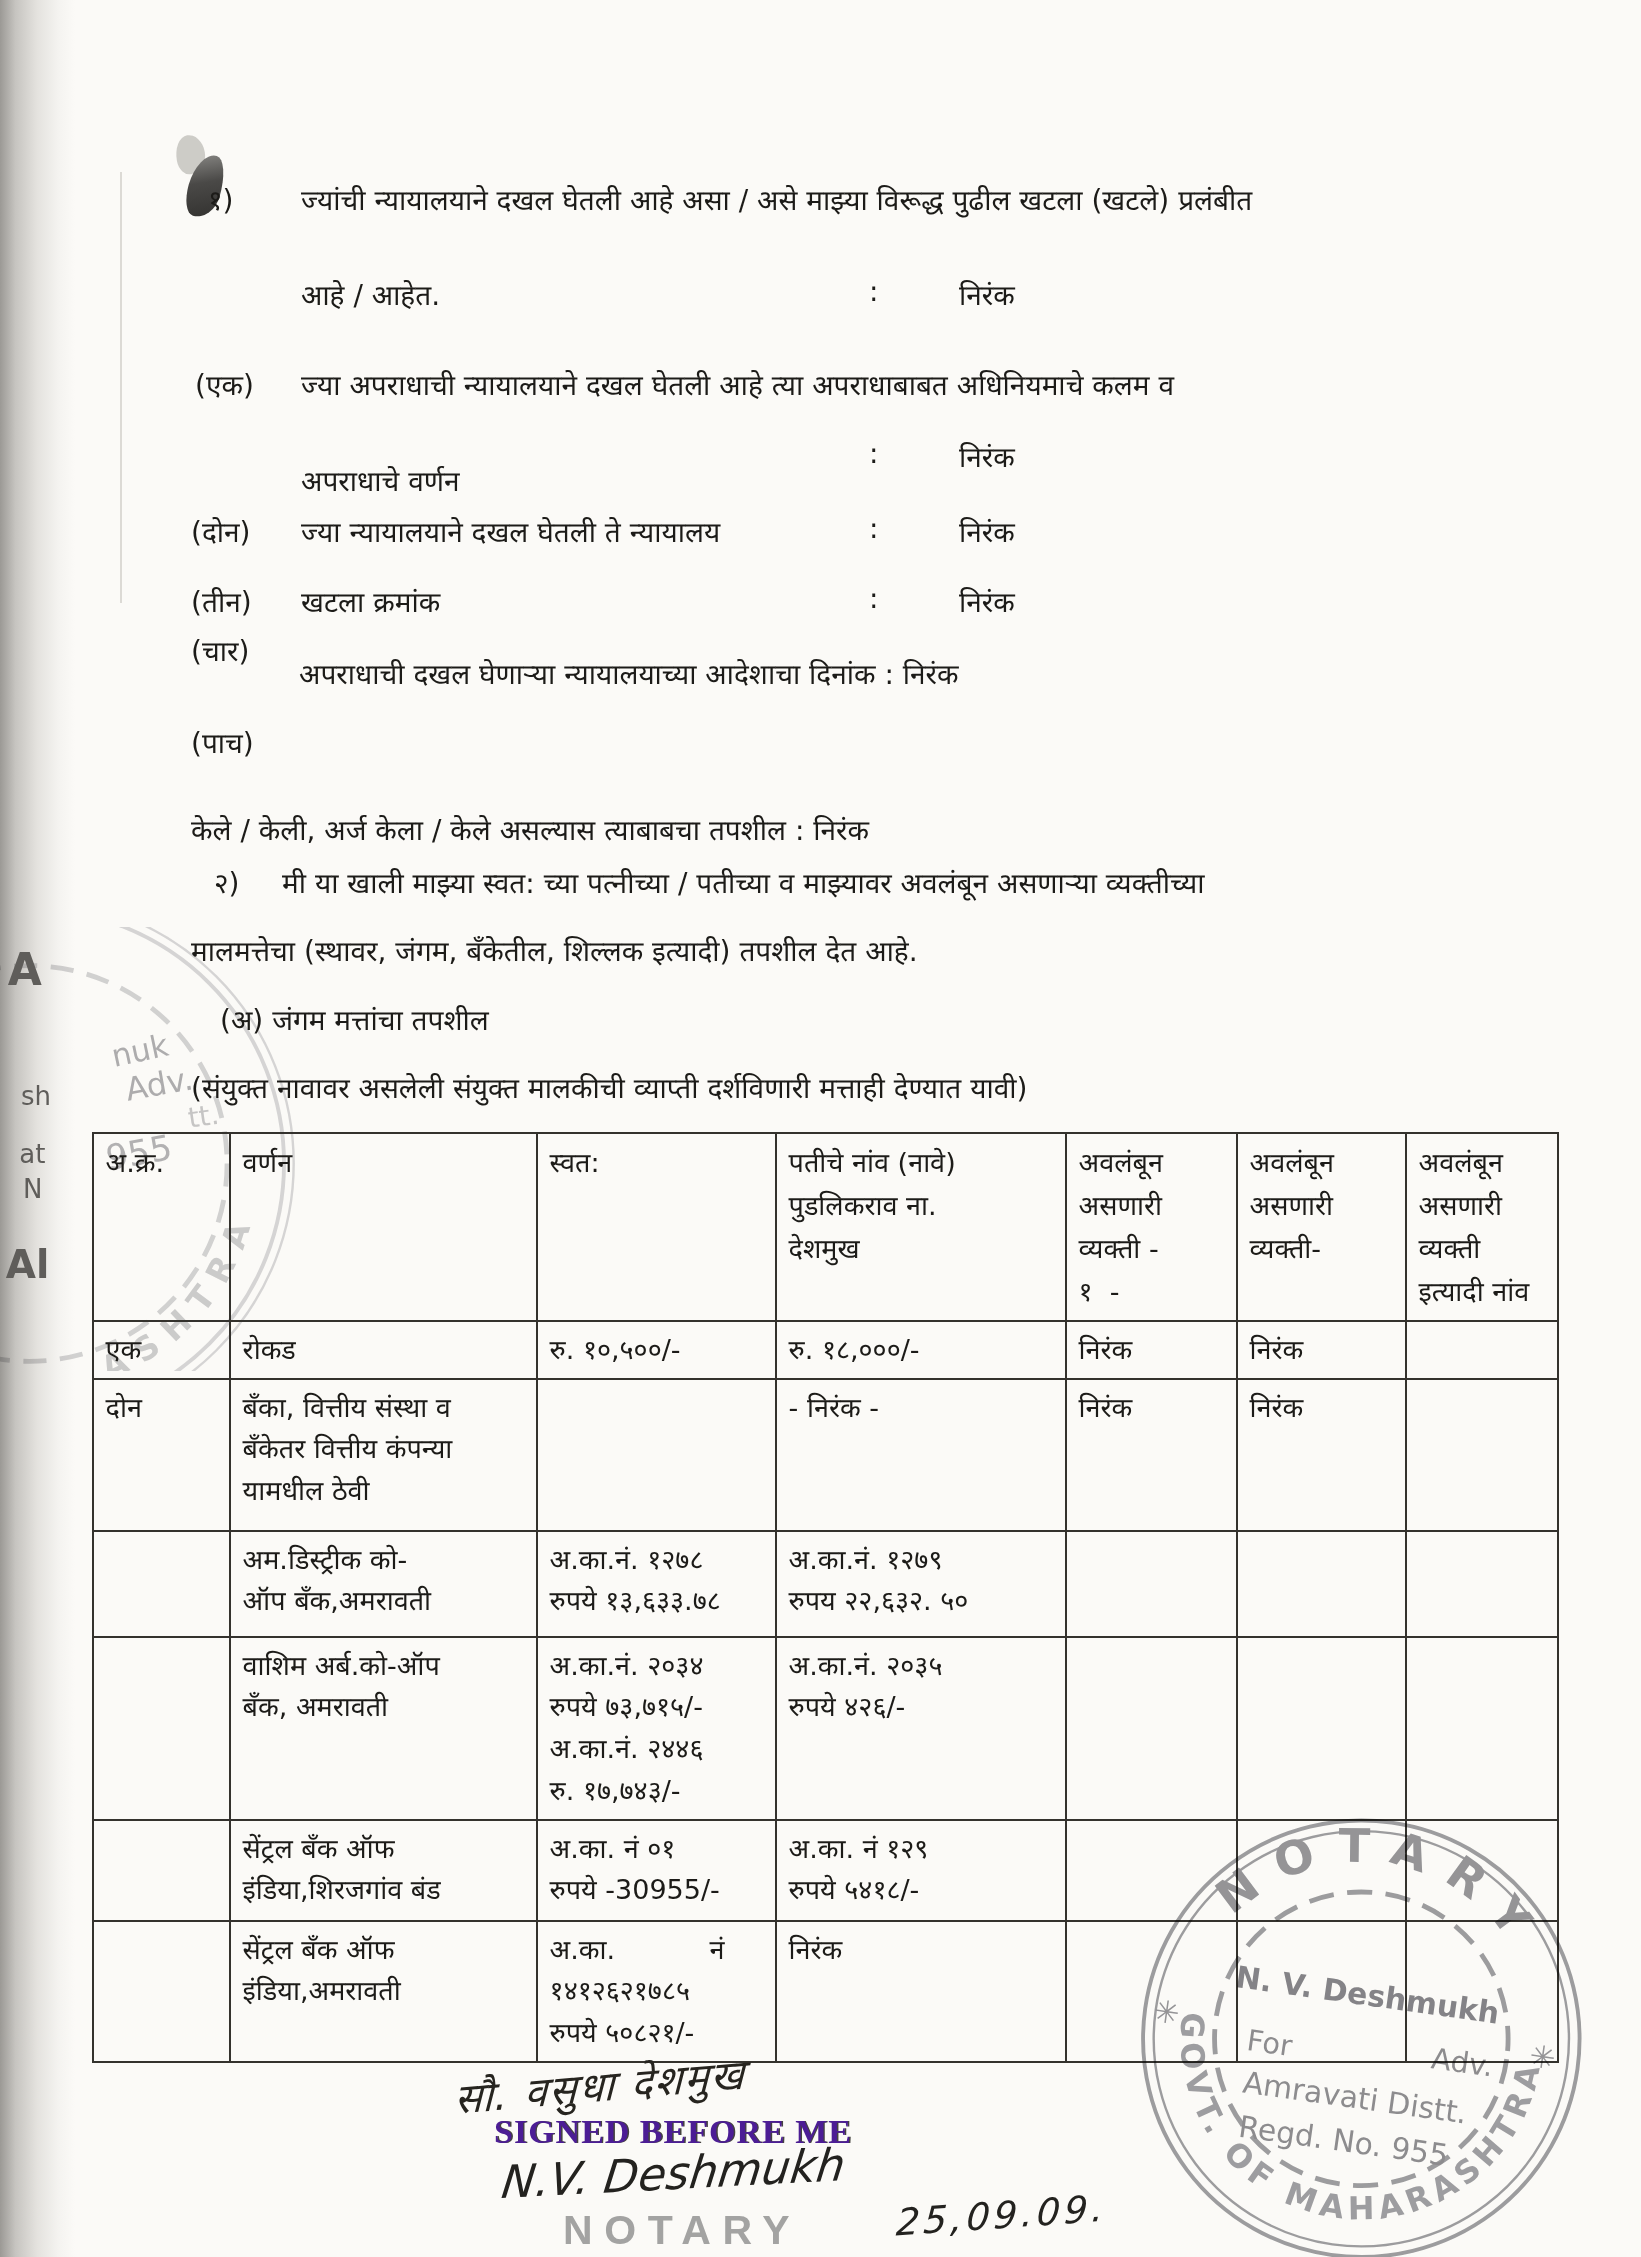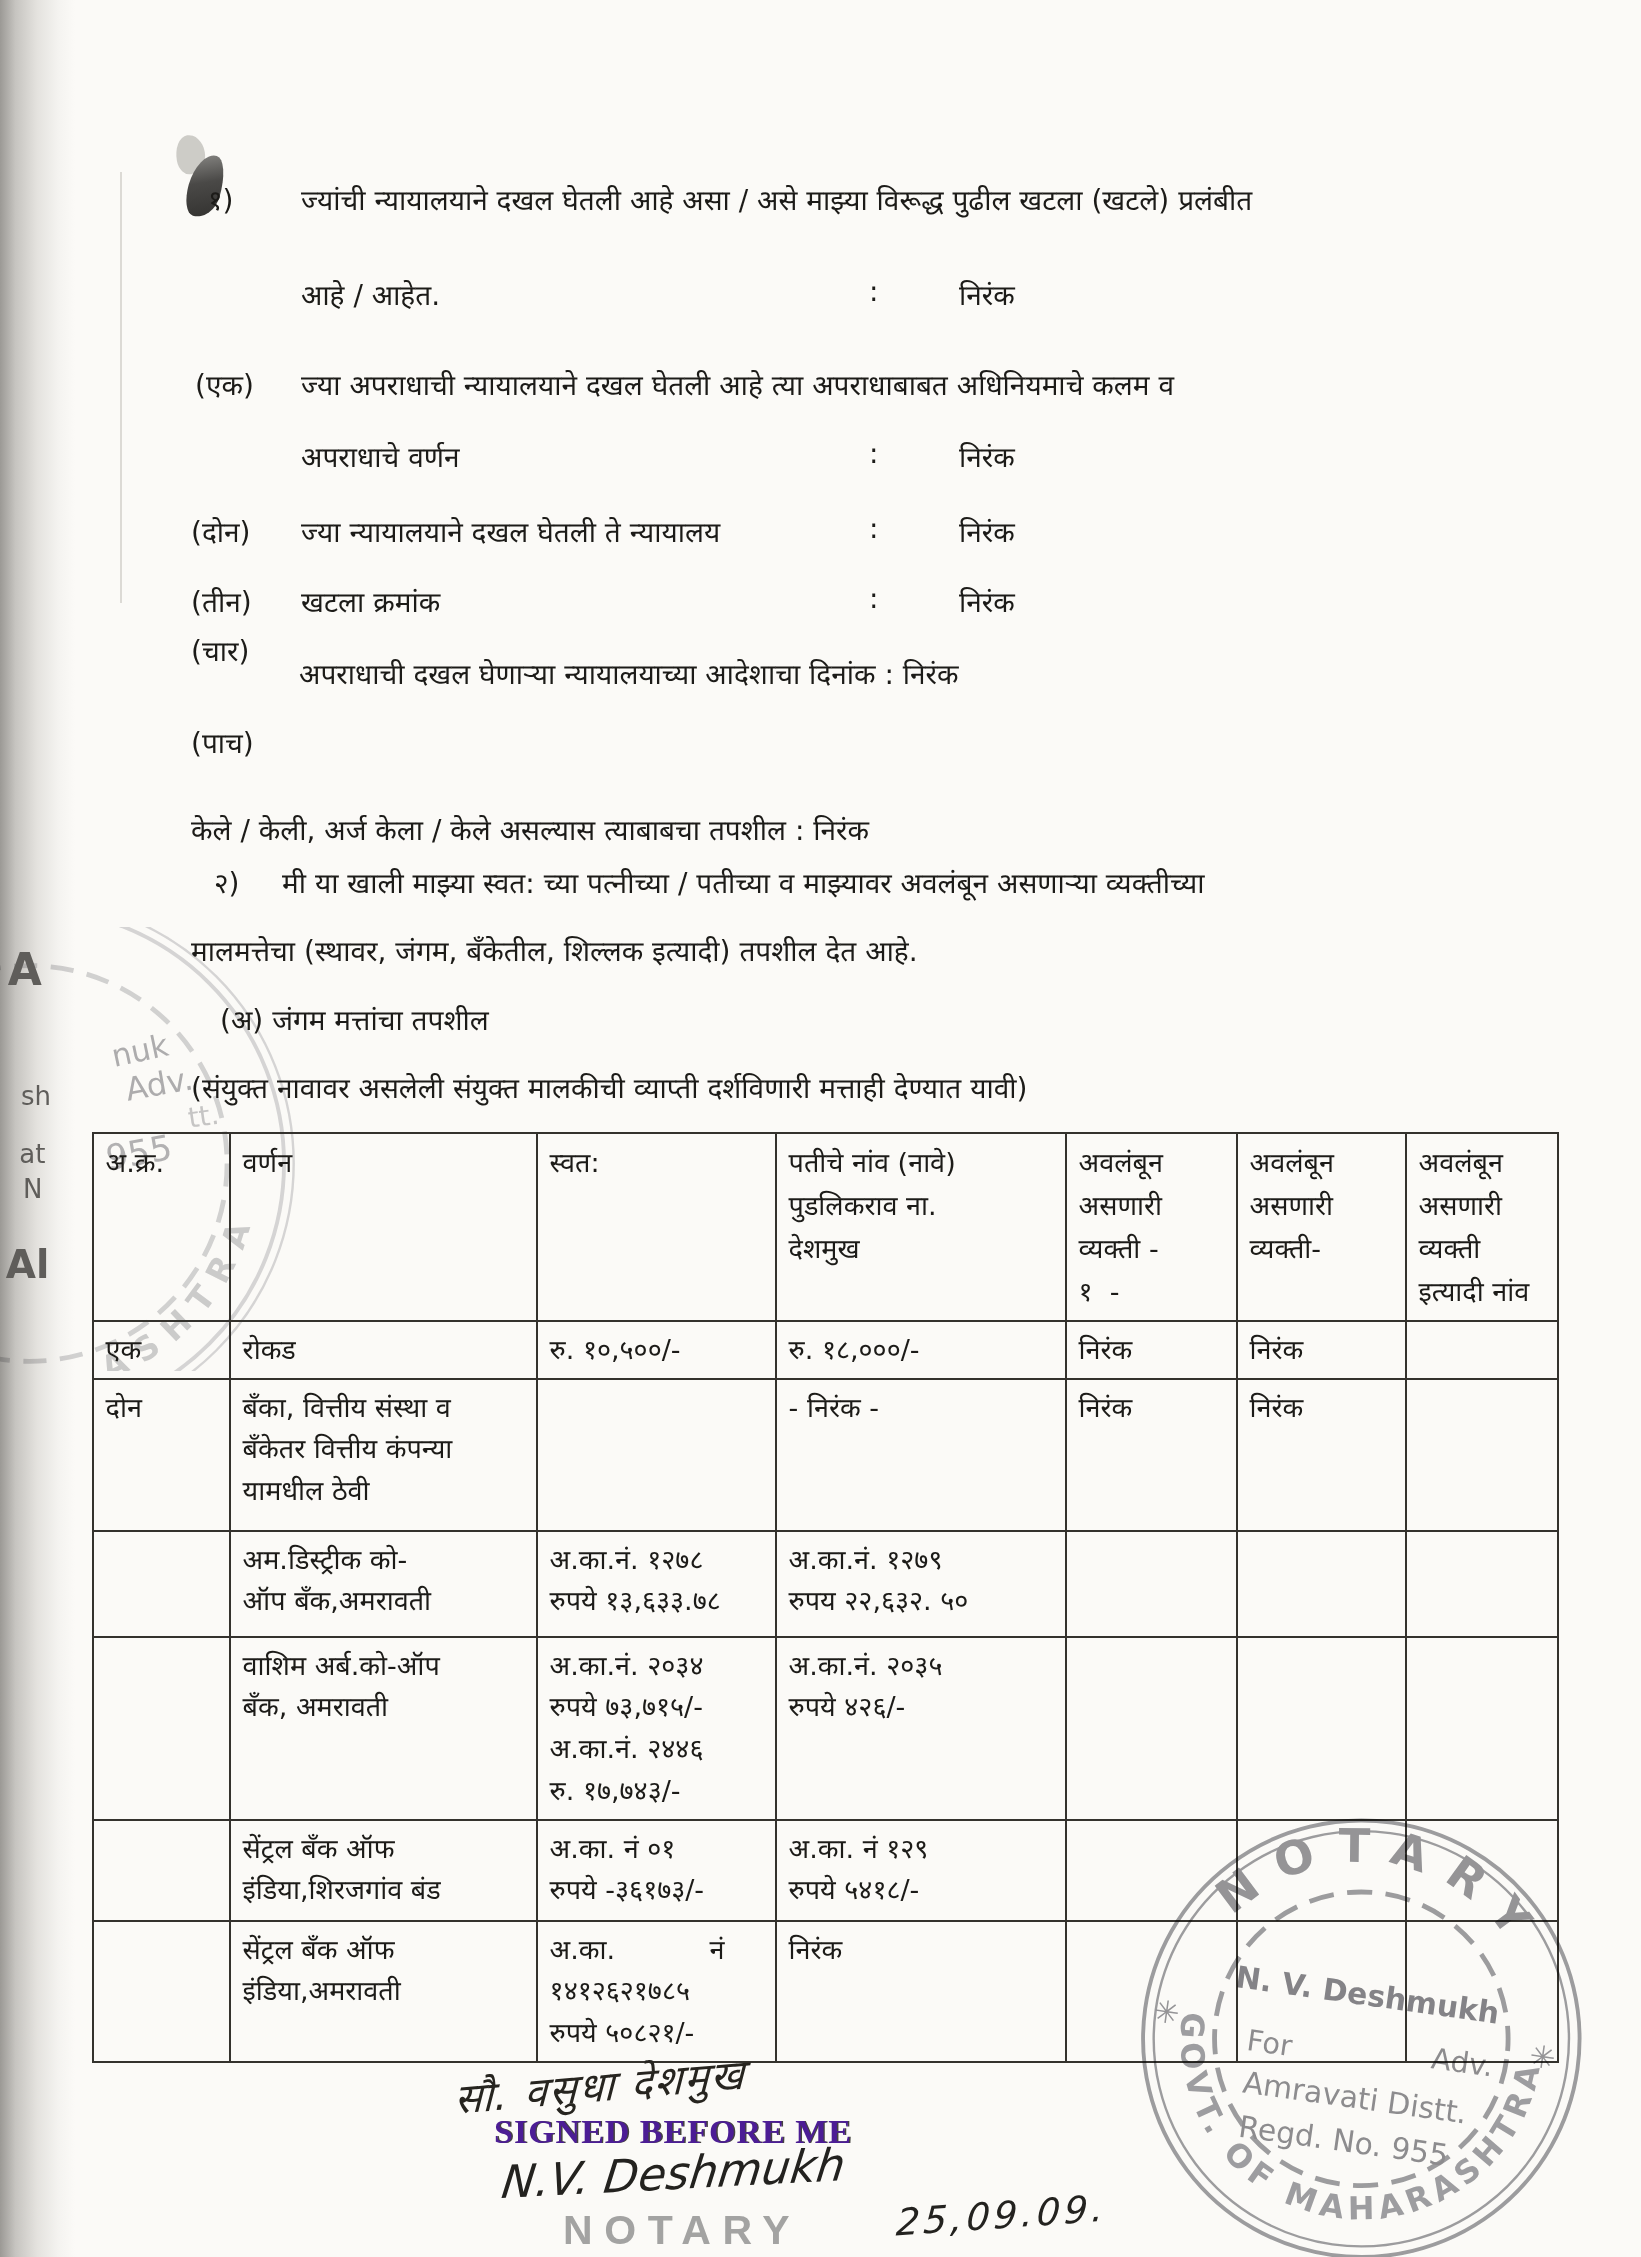--- a/index.html
+++ b/index.html
@@ -79,21 +79,21 @@
   <div class="t" style="left:208px;top:183px;">१)</div>
   <div class="t" style="left:301px;top:183px;">ज्यांची न्यायालयाने दखल घेतली आहे असा / असे  माझ्या विरूद्ध पुढील खटला (खटले)  प्रलंबीत</div>
 
   <div class="t" style="left:301px;top:278px;">आहे / आहेत.</div>
   <div class="t" style="left:869px;top:274px;">:</div>
   <div class="t" style="left:959px;top:278px;">निरंक</div>
 
   <div class="t" style="left:195px;top:368px;">(एक)</div>
   <div class="t" style="left:301px;top:368px;">ज्या अपराधाची न्यायालयाने दखल घेतली आहे त्या अपराधाबाबत अधिनियमाचे कलम  व</div>
 
-  <div class="t" style="left:301px;top:440px;">अपराधाचे वर्णन</div>
+  <div class="t" style="left:301px;top:464px;">अपराधाचे वर्णन</div>
   <div class="t" style="left:869px;top:436px;">:</div>
   <div class="t" style="left:959px;top:440px;">निरंक</div>
 
   <div class="t" style="left:191px;top:515px;">(दोन)</div>
   <div class="t" style="left:301px;top:515px;">ज्या न्यायालयाने दखल घेतली ते न्यायालय</div>
   <div class="t" style="left:869px;top:511px;">:</div>
   <div class="t" style="left:959px;top:515px;">निरंक</div>
 
   <div class="t" style="left:191px;top:585px;">(तीन)</div>
   <div class="t" style="left:301px;top:585px;">खटला क्रमांक</div>
@@ -186,21 +186,21 @@
 रुपये ४२६/-</td>
       <td></td>
       <td></td>
       <td></td>
     </tr>
     <tr style="height:101px">
       <td></td>
       <td>सेंट्रल बँक ऑफ
 इंडिया,शिरजगांव बंड</td>
       <td>अ.का. नं ०१
-रुपये -३६१७३/-</td>
+रुपये -30955/-</td>
       <td>अ.का. नं १२९
 रुपये ५४१८/-</td>
       <td></td>
       <td></td>
       <td></td>
     </tr>
     <tr style="height:126px">
       <td></td>
       <td>सेंट्रल बँक ऑफ
 इंडिया,अमरावती</td>

